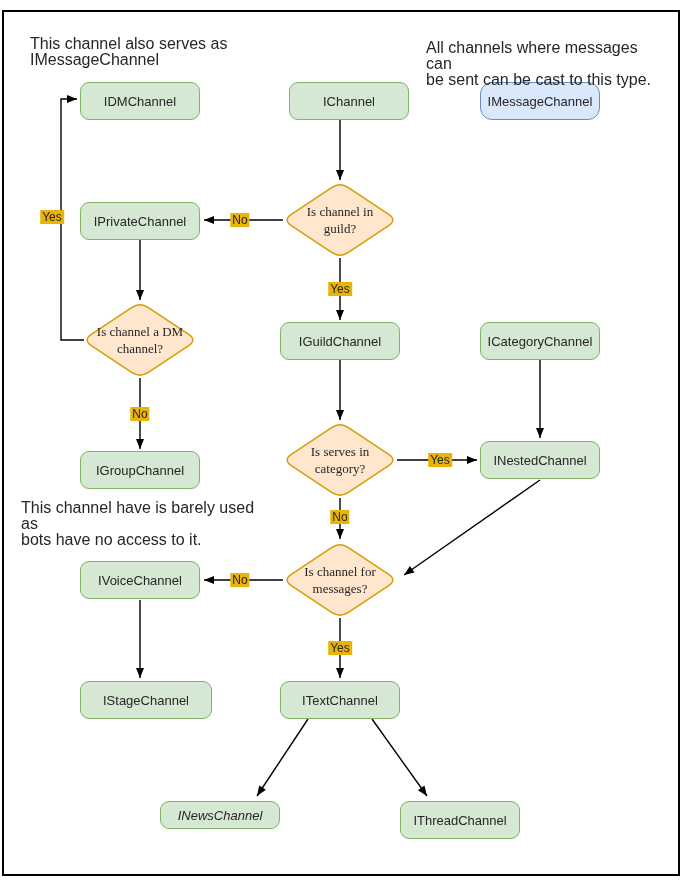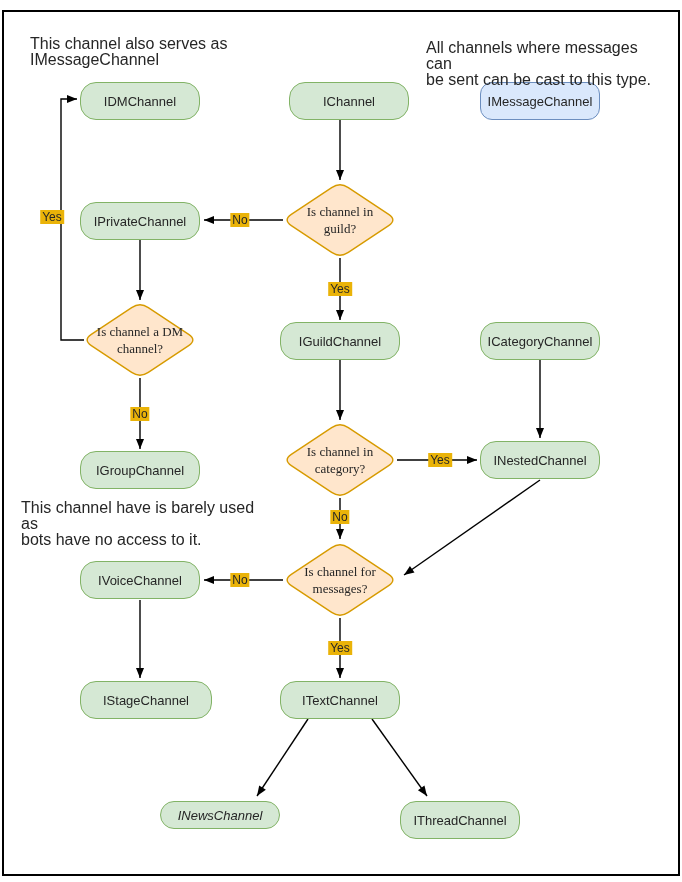--- a/index.html
+++ b/index.html
@@ -15,21 +15,21 @@
   #edge-layer { position:absolute; left:0; top:0; width:682px; height:882px; }
   .edge { fill:none; stroke:var(--edge,#000); stroke-width:1.4; }
   .decision-shape { fill:var(--decision-fill,#ffe6cc); stroke:var(--decision-stroke,#d79b00); stroke-width:1.4; }
   #arrowhead path { fill:var(--edge,#000); }
   #shape-layer { position:absolute; left:0; top:0; width:682px; height:882px; }
   .node {
     position:absolute; box-sizing:border-box;
     display:flex; align-items:center; justify-content:center;
     font-size:13px; text-align:center;
   }
-  .node.green { background:var(--node-fill,#d5e8d4); border:1.5px solid var(--node-stroke,#82b366); border-radius:16px; }
+  .node.green { background:var(--node-fill,#d5e8d4); border:1.5px solid var(--node-stroke,#82b366); border-radius:9px; }
   .node.blue  { background:var(--highlight-fill,#dae8fc); border:1.5px solid var(--highlight-stroke,#6c8ebf); border-radius:12px; }
   .decision-label {
     position:absolute; display:flex; align-items:center; justify-content:center;
     text-align:center; font-size:13px; line-height:17px;font-family:Liberation Serif, serif;
   }
   .edge-label {
     position:absolute; transform:translate(-50%,-50%);
     background:#eab308; padding:0 2px; font-size:12px; line-height:14px;
   }
   .annotation {
@@ -65,21 +65,21 @@
       <polyline points="540,480 404,575" class="edge" marker-end="url(#arrowhead)"></polyline>
       <polyline points="283,580 204,580" class="edge" marker-end="url(#arrowhead)"></polyline>
       <polyline points="340,618 340,678" class="edge" marker-end="url(#arrowhead)"></polyline>
       <polyline points="140,600 140,678" class="edge" marker-end="url(#arrowhead)"></polyline>
       <polyline points="308,719 257,796" class="edge" marker-end="url(#arrowhead)"></polyline>
       <polyline points="372,719 427,796" class="edge" marker-end="url(#arrowhead)"></polyline>
     </svg>
   <div id="shape-layer">
       <div class="decision-label" style="left: 290px; top: 182px; width: 100px; height: 76px;">Is channel in guild?</div>
       <div class="decision-label" style="left: 90px; top: 302px; width: 100px; height: 76px;">Is channel a DM channel?</div>
-      <div class="decision-label" style="left: 290px; top: 422px; width: 100px; height: 76px;">Is channel in category?</div>
+      <div class="decision-label" style="left: 290px; top: 422px; width: 100px; height: 76px;">Is serves in category?</div>
       <div class="decision-label" style="left: 290px; top: 542px; width: 100px; height: 76px;">Is channel for messages?</div>
       <div class="edge-label" style="left: 240px; top: 220px;">No</div>
       <div class="edge-label" style="left: 340px; top: 289px;">Yes</div>
       <div class="edge-label" style="left: 52px; top: 217px;">Yes</div>
       <div class="edge-label" style="left: 140px; top: 414px;">No</div>
       <div class="edge-label" style="left: 440px; top: 460px;">Yes</div>
       <div class="edge-label" style="left: 340px; top: 517px;">No</div>
       <div class="edge-label" style="left: 240px; top: 580px;">No</div>
       <div class="edge-label" style="left: 340px; top: 648px;">Yes</div>
       <div class="node green" style="left: 80px; top: 82px; width: 120px; height: 38px;">IDMChannel</div>

